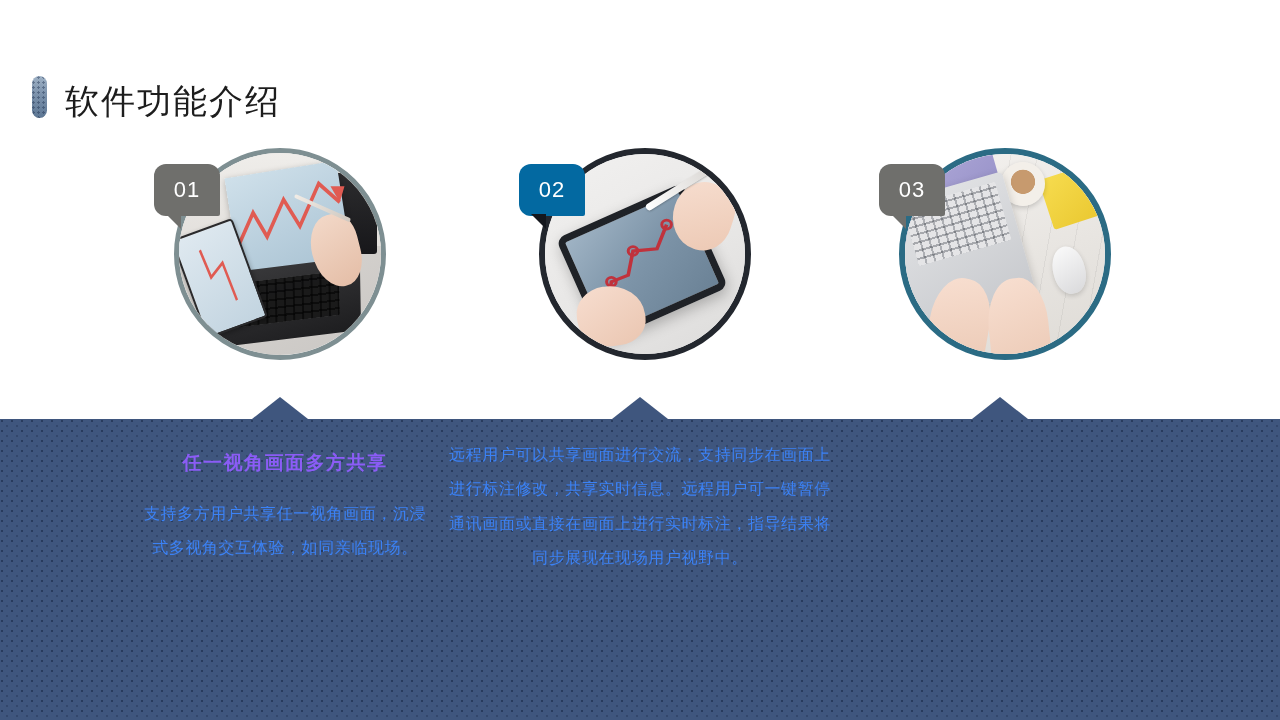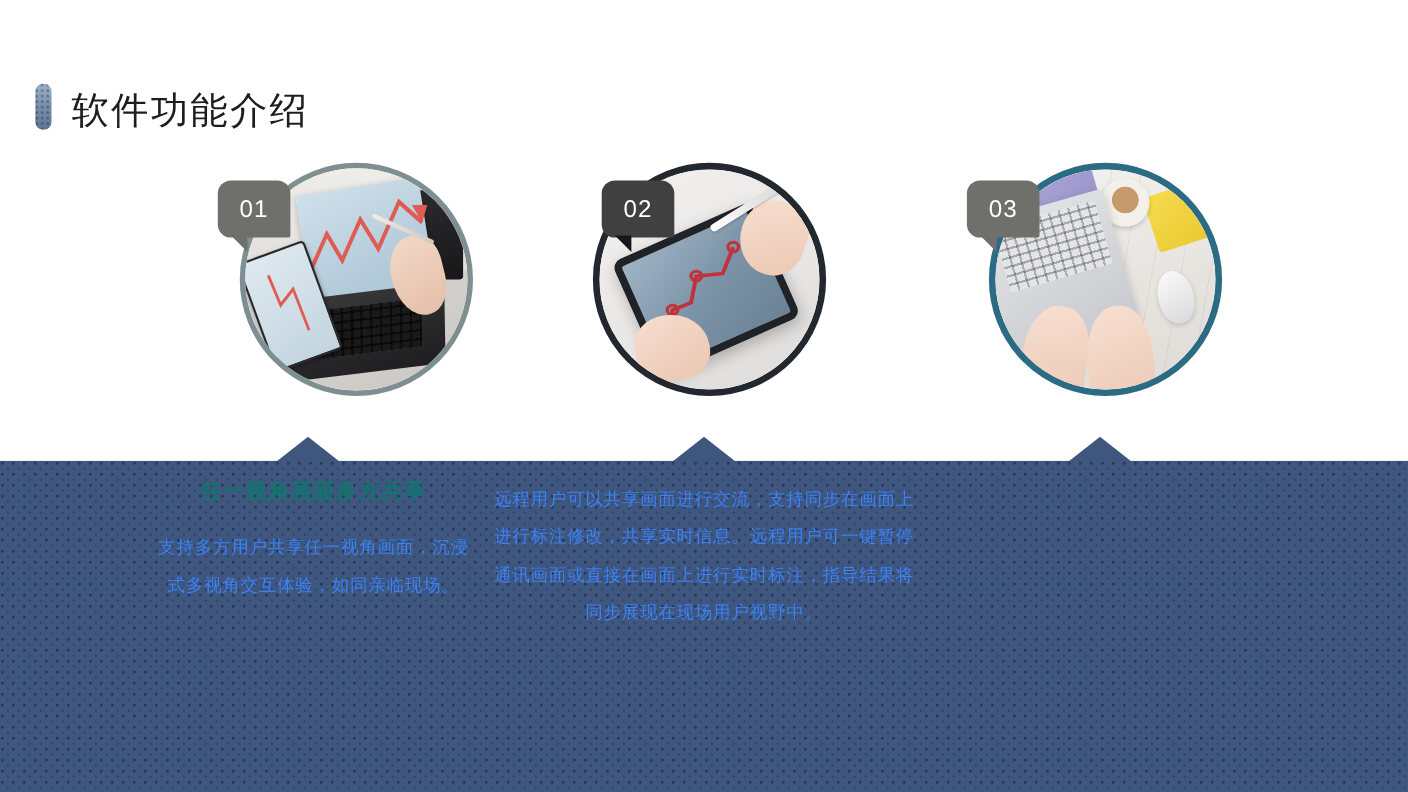--- a/index.html
+++ b/index.html
@@ -62,21 +62,21 @@
     top: 0;
     width: 1280px;
     height: 420px;
   }
   .circle-item {
     position: absolute;
     top: 148px;
     width: 212px;
     height: 212px;
   }
-  .circle-item.c1 { left: 174px; margin-left: 44px; }
+  .circle-item.c1 { left: 174px; }
   .circle-item.c2 { left: 539px; }
   .circle-item.c3 { left: 899px; }
 
   .circle-photo {
     position: absolute;
     inset: 0;
     border-radius: 50%;
     overflow: hidden;
     box-sizing: border-box;
   }
@@ -110,21 +110,21 @@
     content: "";
     position: absolute;
     left: 12px;
     bottom: -13px;
     width: 0; height: 0;
     border-left: 15px solid transparent;
     border-right: 0 solid transparent;
     border-top: 15px solid currentColor;
   }
   .badge.gray  { background: #6f6f6c; color: #6f6f6c; }
-  .badge.dark  { background: #404040; color: #14171d; margin-left: 28px; }
+  .badge.dark  { background: #0369a1; color: #14171d; }
   .badge .badge-num { color: #ffffff; position: relative; z-index: 2; }
 
   
   .panel {
     position: absolute;
     left: 0;
     top: 419px;
     width: 1280px;
     height: 301px;
     background-color: #3e5party;
@@ -160,24 +160,24 @@
     position: absolute;
     top: 0;
     box-sizing: border-box;
     text-align: center;
   }
   .col.col1 { left: 110px; width: 350px; }
   .col.col2 { left: 440px; width: 400px; }
   .col.col3 { left: 850px; width: 330px; }
 
   .col-heading {
-    margin-top: 18px;
+    margin-top: 33px;
     font-size: 19px;
     font-weight: bold;
-    color: #0f766e;
+    color: #8b5cf6;
     letter-spacing: 1.5px;
     line-height: 1.2;
   }
   .col-body {
     margin-top: 22px;
     font-size: 16px;
     color: #3b82f6;
     line-height: 2.15;
     letter-spacing: .6px;
     text-align: center;

